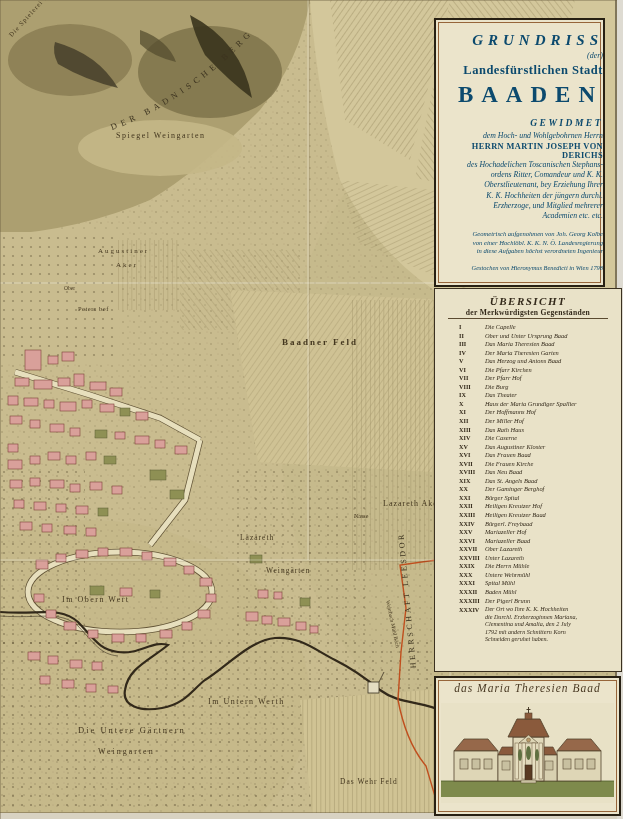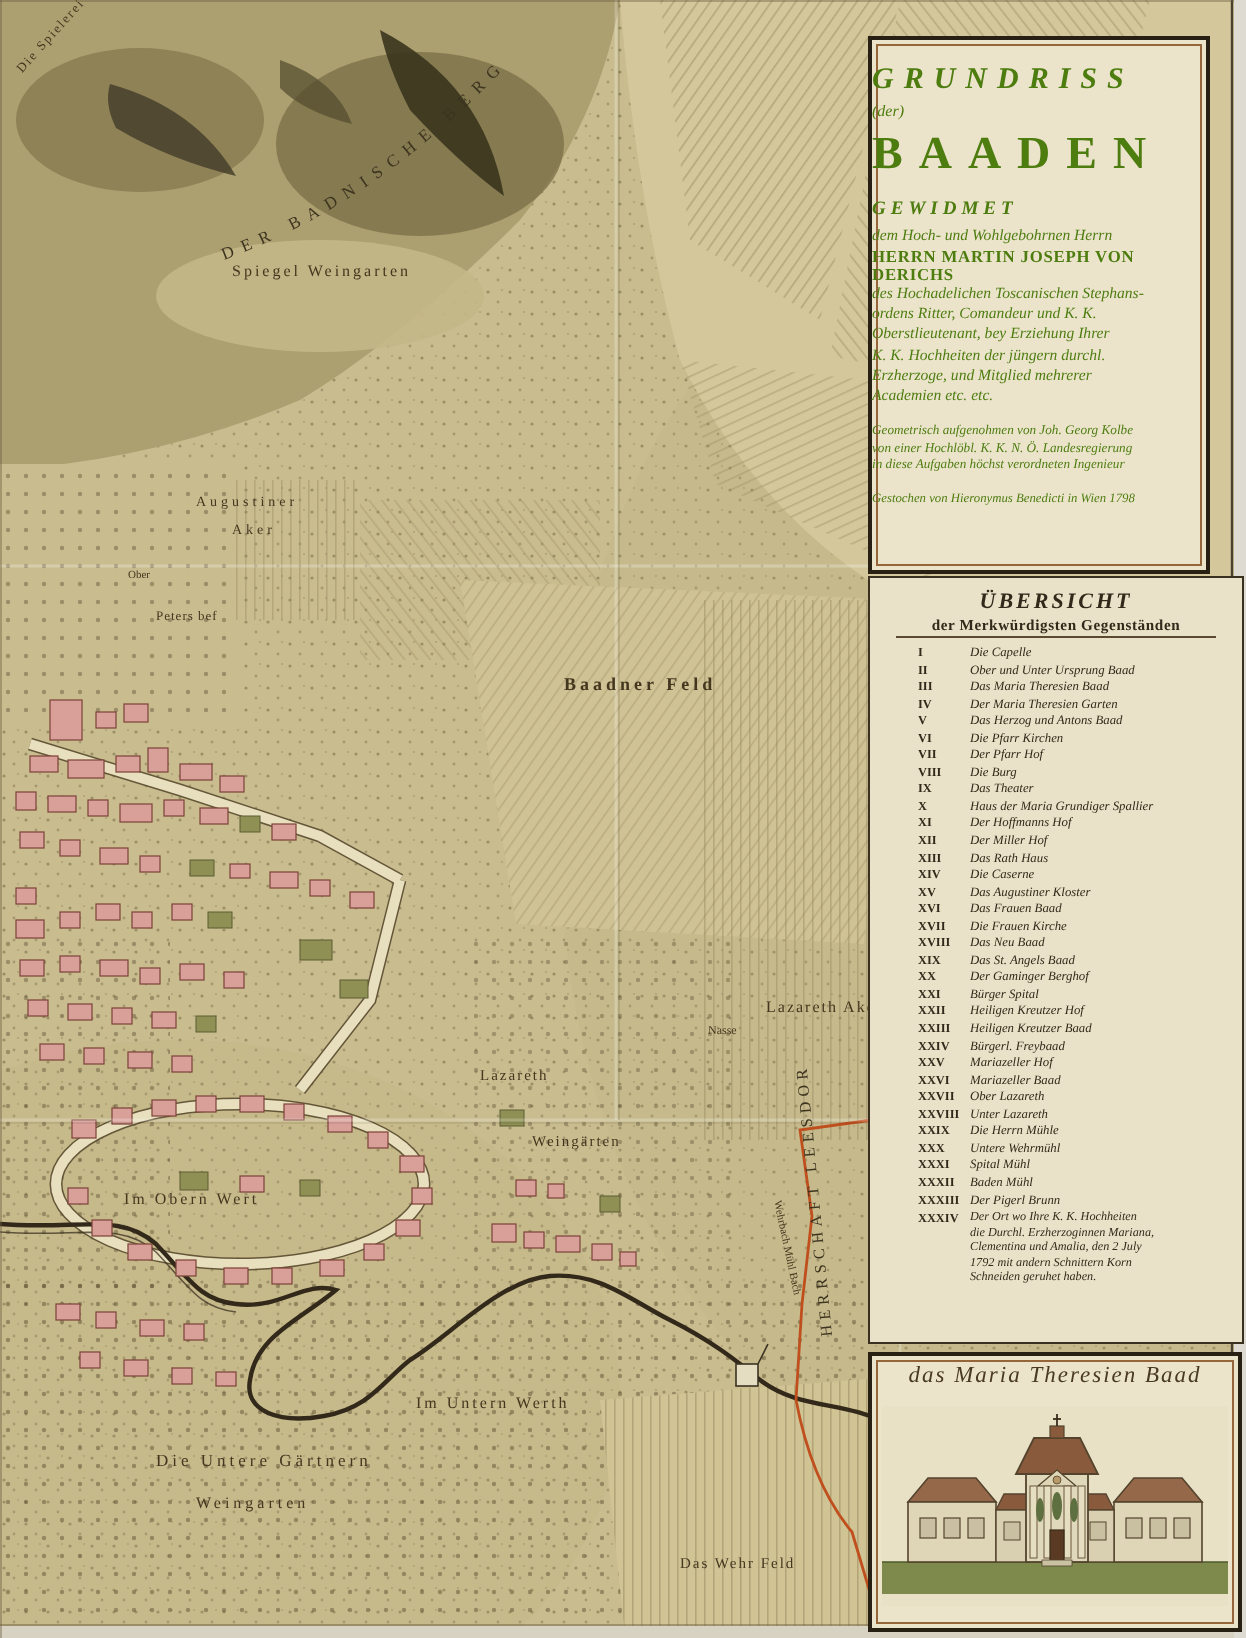--- a/index.html
+++ b/index.html
@@ -4,21 +4,21 @@
 <style>
   html,body{margin:0;padding:0;}
   body{width:623px;height:819px;overflow:hidden;background:#d8d4c8;font-family:"Liberation Serif",serif;}
   #map-root{position:absolute;left:0;top:0;width:623px;height:819px;}
   .bg-svg{position:absolute;left:0;top:0;pointer-events:none;}
   
   .mlabel{position:absolute;font-family:"Liberation Serif",serif;color:#44371f;white-space:nowrap;line-height:1;}
   
   .panel{position:absolute;background:#ebe4cb;border:2px solid #272013;
          box-shadow:inset 0 0 0 2px #ebe4cb, inset 0 0 0 3px #96653a;}
-  .title-panel{left:434px;top:18px;width:167px;height:265px;text-align:left;color:#4d7c0f;}
+  .title-panel{left:434px;top:18px;width:167px;height:265px;text-align:right;color:#0c4a6e;}
   .t-grundriss{margin-top:12px;font-size:15px;font-weight:bold;letter-spacing:5px;font-style:italic;}
   .t-der{font-size:8px;font-style:italic;margin-top:2px;}
   .t-stadt{font-size:12.5px;font-weight:bold;letter-spacing:.5px;margin-top:3px;}
   .t-baaden{font-size:23px;font-weight:bold;letter-spacing:8px;margin-top:4px;}
   .t-gewidmet{font-size:9.5px;font-weight:bold;letter-spacing:2.5px;margin-top:10px;font-style:italic;font-family:Liberation Serif, serif;}
   .t-intro{font-size:7.8px;font-style:italic;margin-top:3px;}
   .t-dedicatee{font-size:8.4px;font-weight:bold;letter-spacing:.4px;margin-top:2px;}
   .t-dedline{font-size:7.8px;font-style:italic;line-height:10.2px;}
   .t-surv{font-size:6.6px;font-style:italic;line-height:8.6px;}
   .t-surv-wrap{margin-top:9px;}
@@ -261,20 +261,21 @@
   <div class="mlabel" style="left:266px;top:567px;font-size:7.5px;letter-spacing:1px;">Weingärten</div>
   <div class="mlabel rot" style="left:390px;top:600px;font-size:5.5px;transform:rotate(78deg);">Wehrbach Mühl Bach</div>
   <div class="mlabel" style="left:208px;top:698px;font-size:8px;letter-spacing:1.5px;">Im Untern Werth</div>
   <div class="mlabel" style="left:78px;top:726px;font-size:8.5px;letter-spacing:2px;">Die Untere Gärtnern</div>
   <div class="mlabel" style="left:98px;top:748px;font-size:8px;letter-spacing:2px;">Weingarten</div>
   <div class="mlabel" style="left:340px;top:778px;font-size:7.5px;letter-spacing:1px;">Das Wehr Feld</div>
 
   <div class="panel title-panel">
     <div class="t-grundriss">GRUNDRISS</div>
     <div class="t-der">(der)</div>
+    <div class="t-stadt">Landesfürstlichen Stadt</div>
     <div class="t-baaden">BAADEN</div>
     <div class="t-gewidmet">GEWIDMET</div>
     <div class="t-intro">dem Hoch- und Wohlgebohrnen Herrn</div>
     <div class="t-dedicatee">HERRN MARTIN JOSEPH VON DERICHS</div>
     <div>
 
     <div class="t-dedline">des Hochadelichen Toscanischen Stephans-</div>
         <div class="t-dedline">ordens Ritter, Comandeur und K. K.</div>
         <div class="t-dedline">Oberstlieutenant, bey Erziehung Ihrer</div>
         <div class="t-dedline">K. K. Hochheiten der jüngern durchl.</div>

